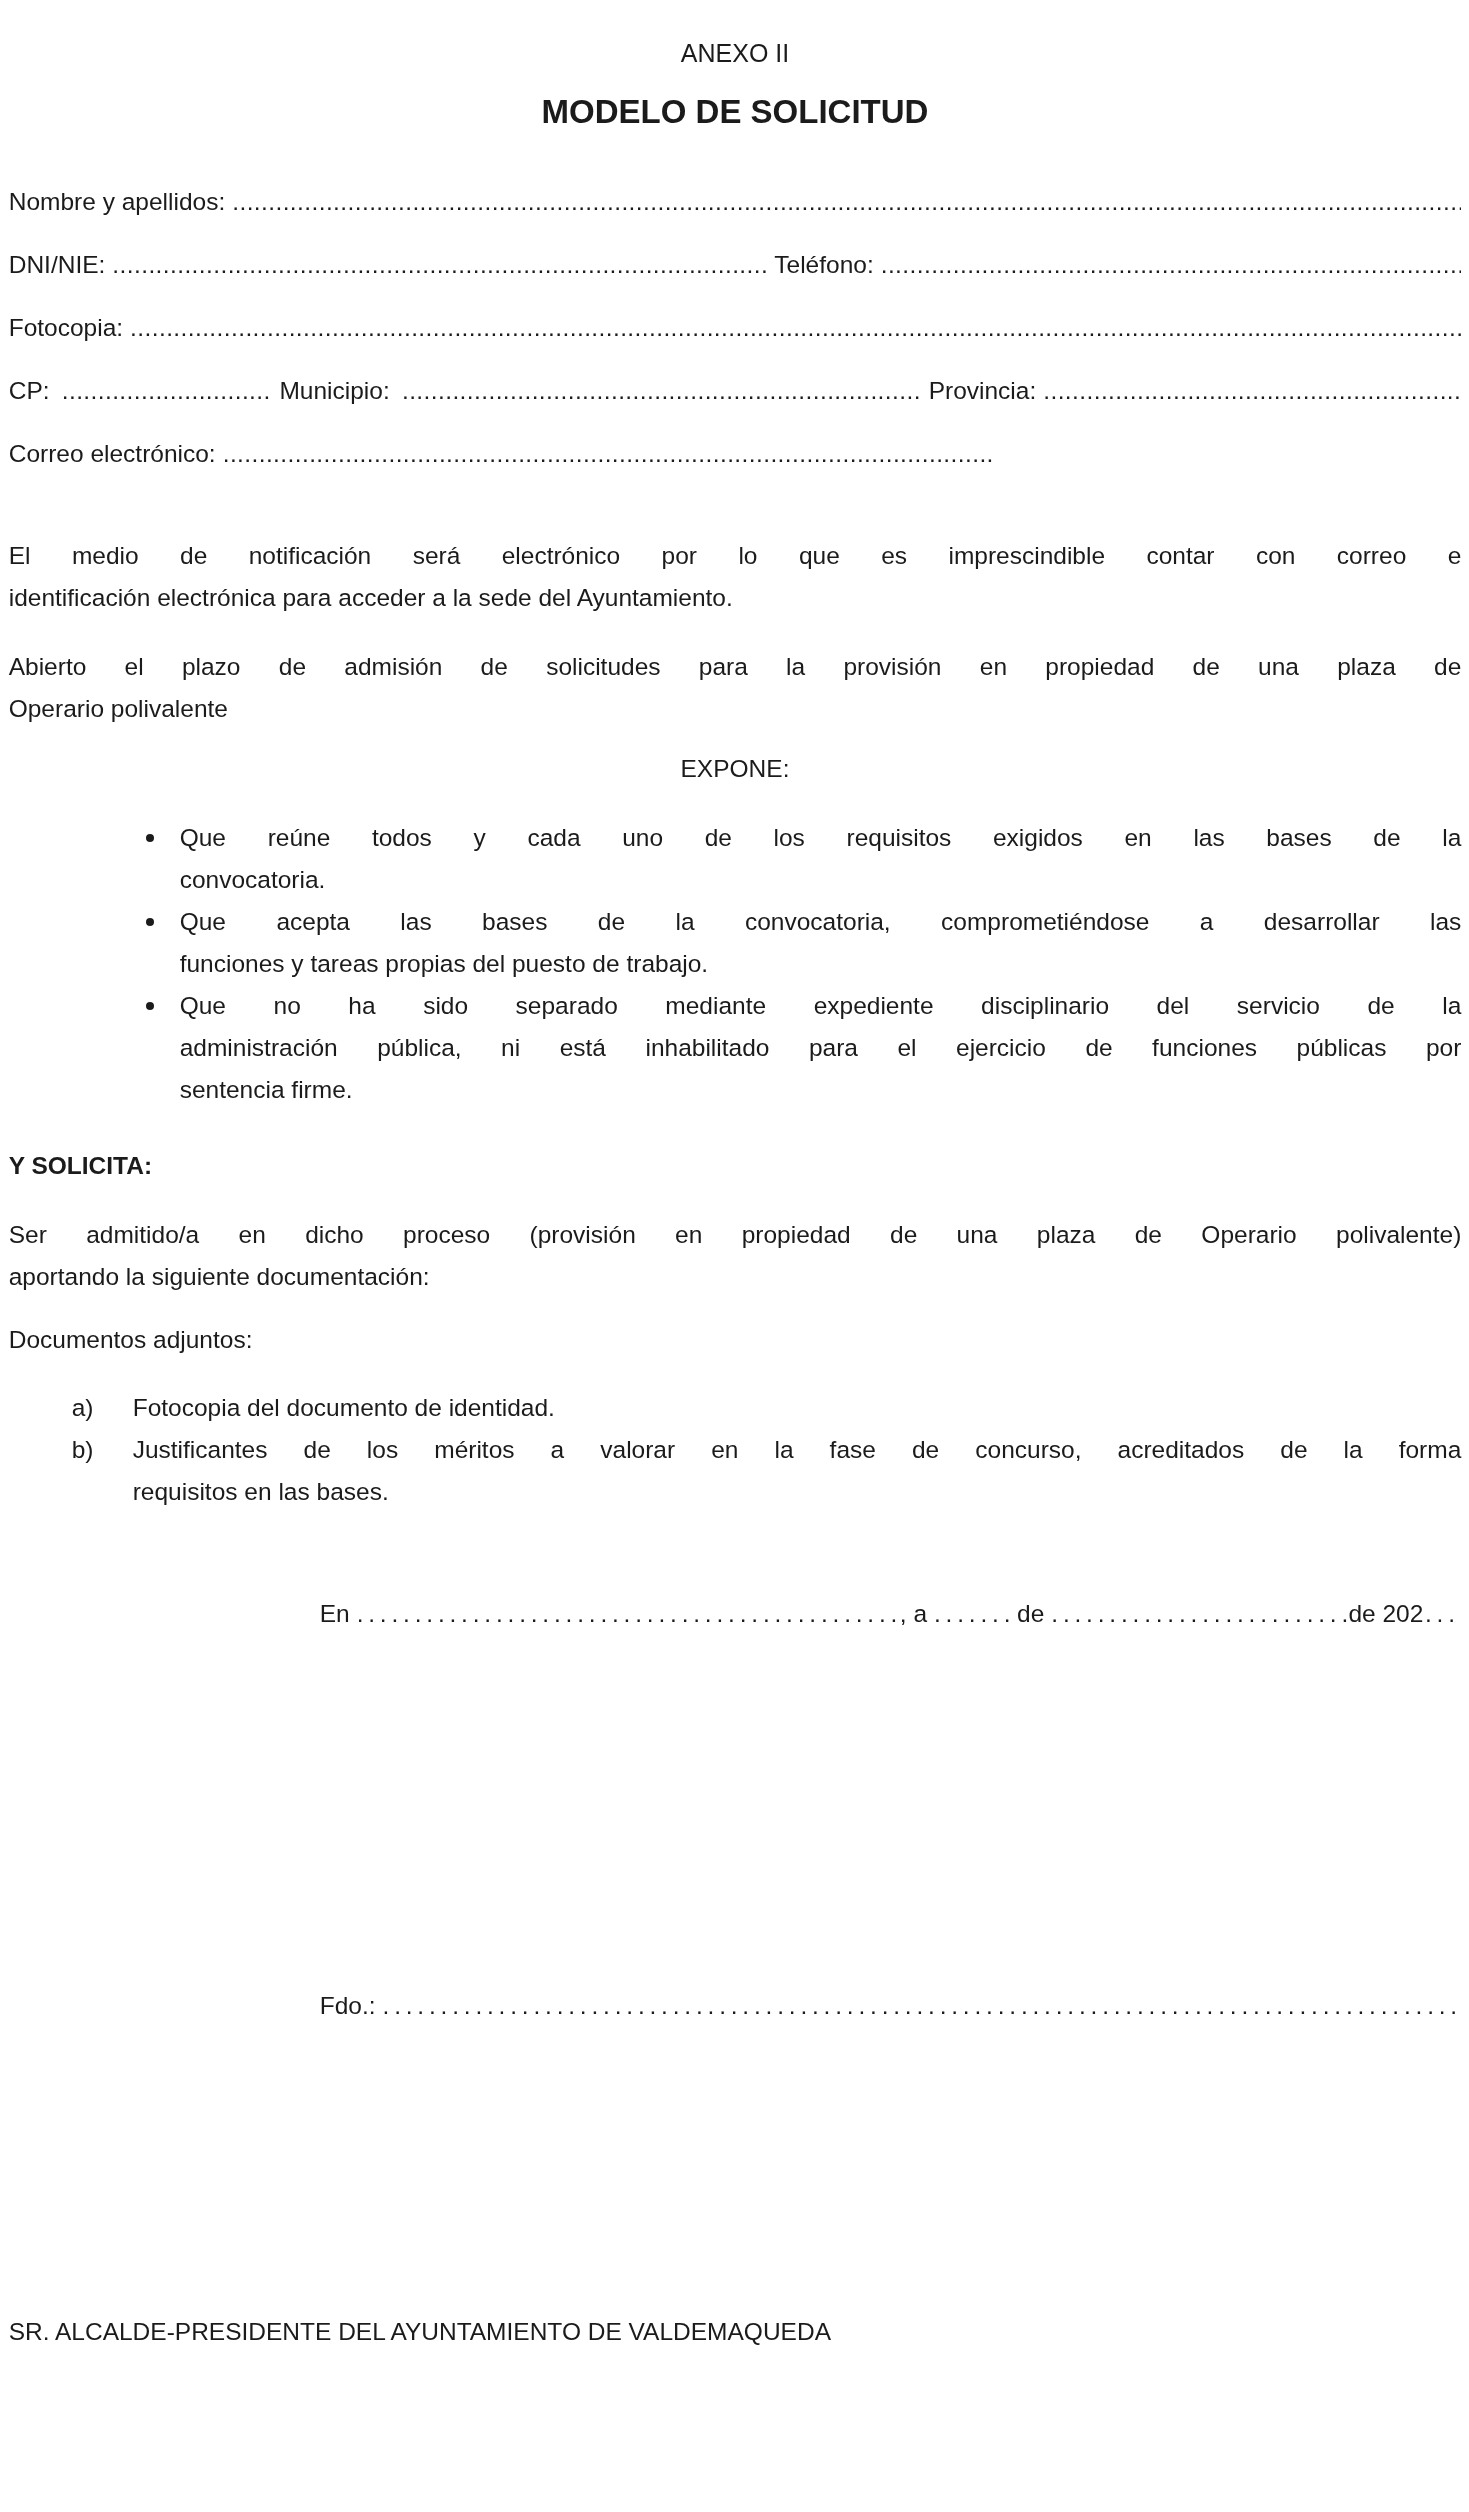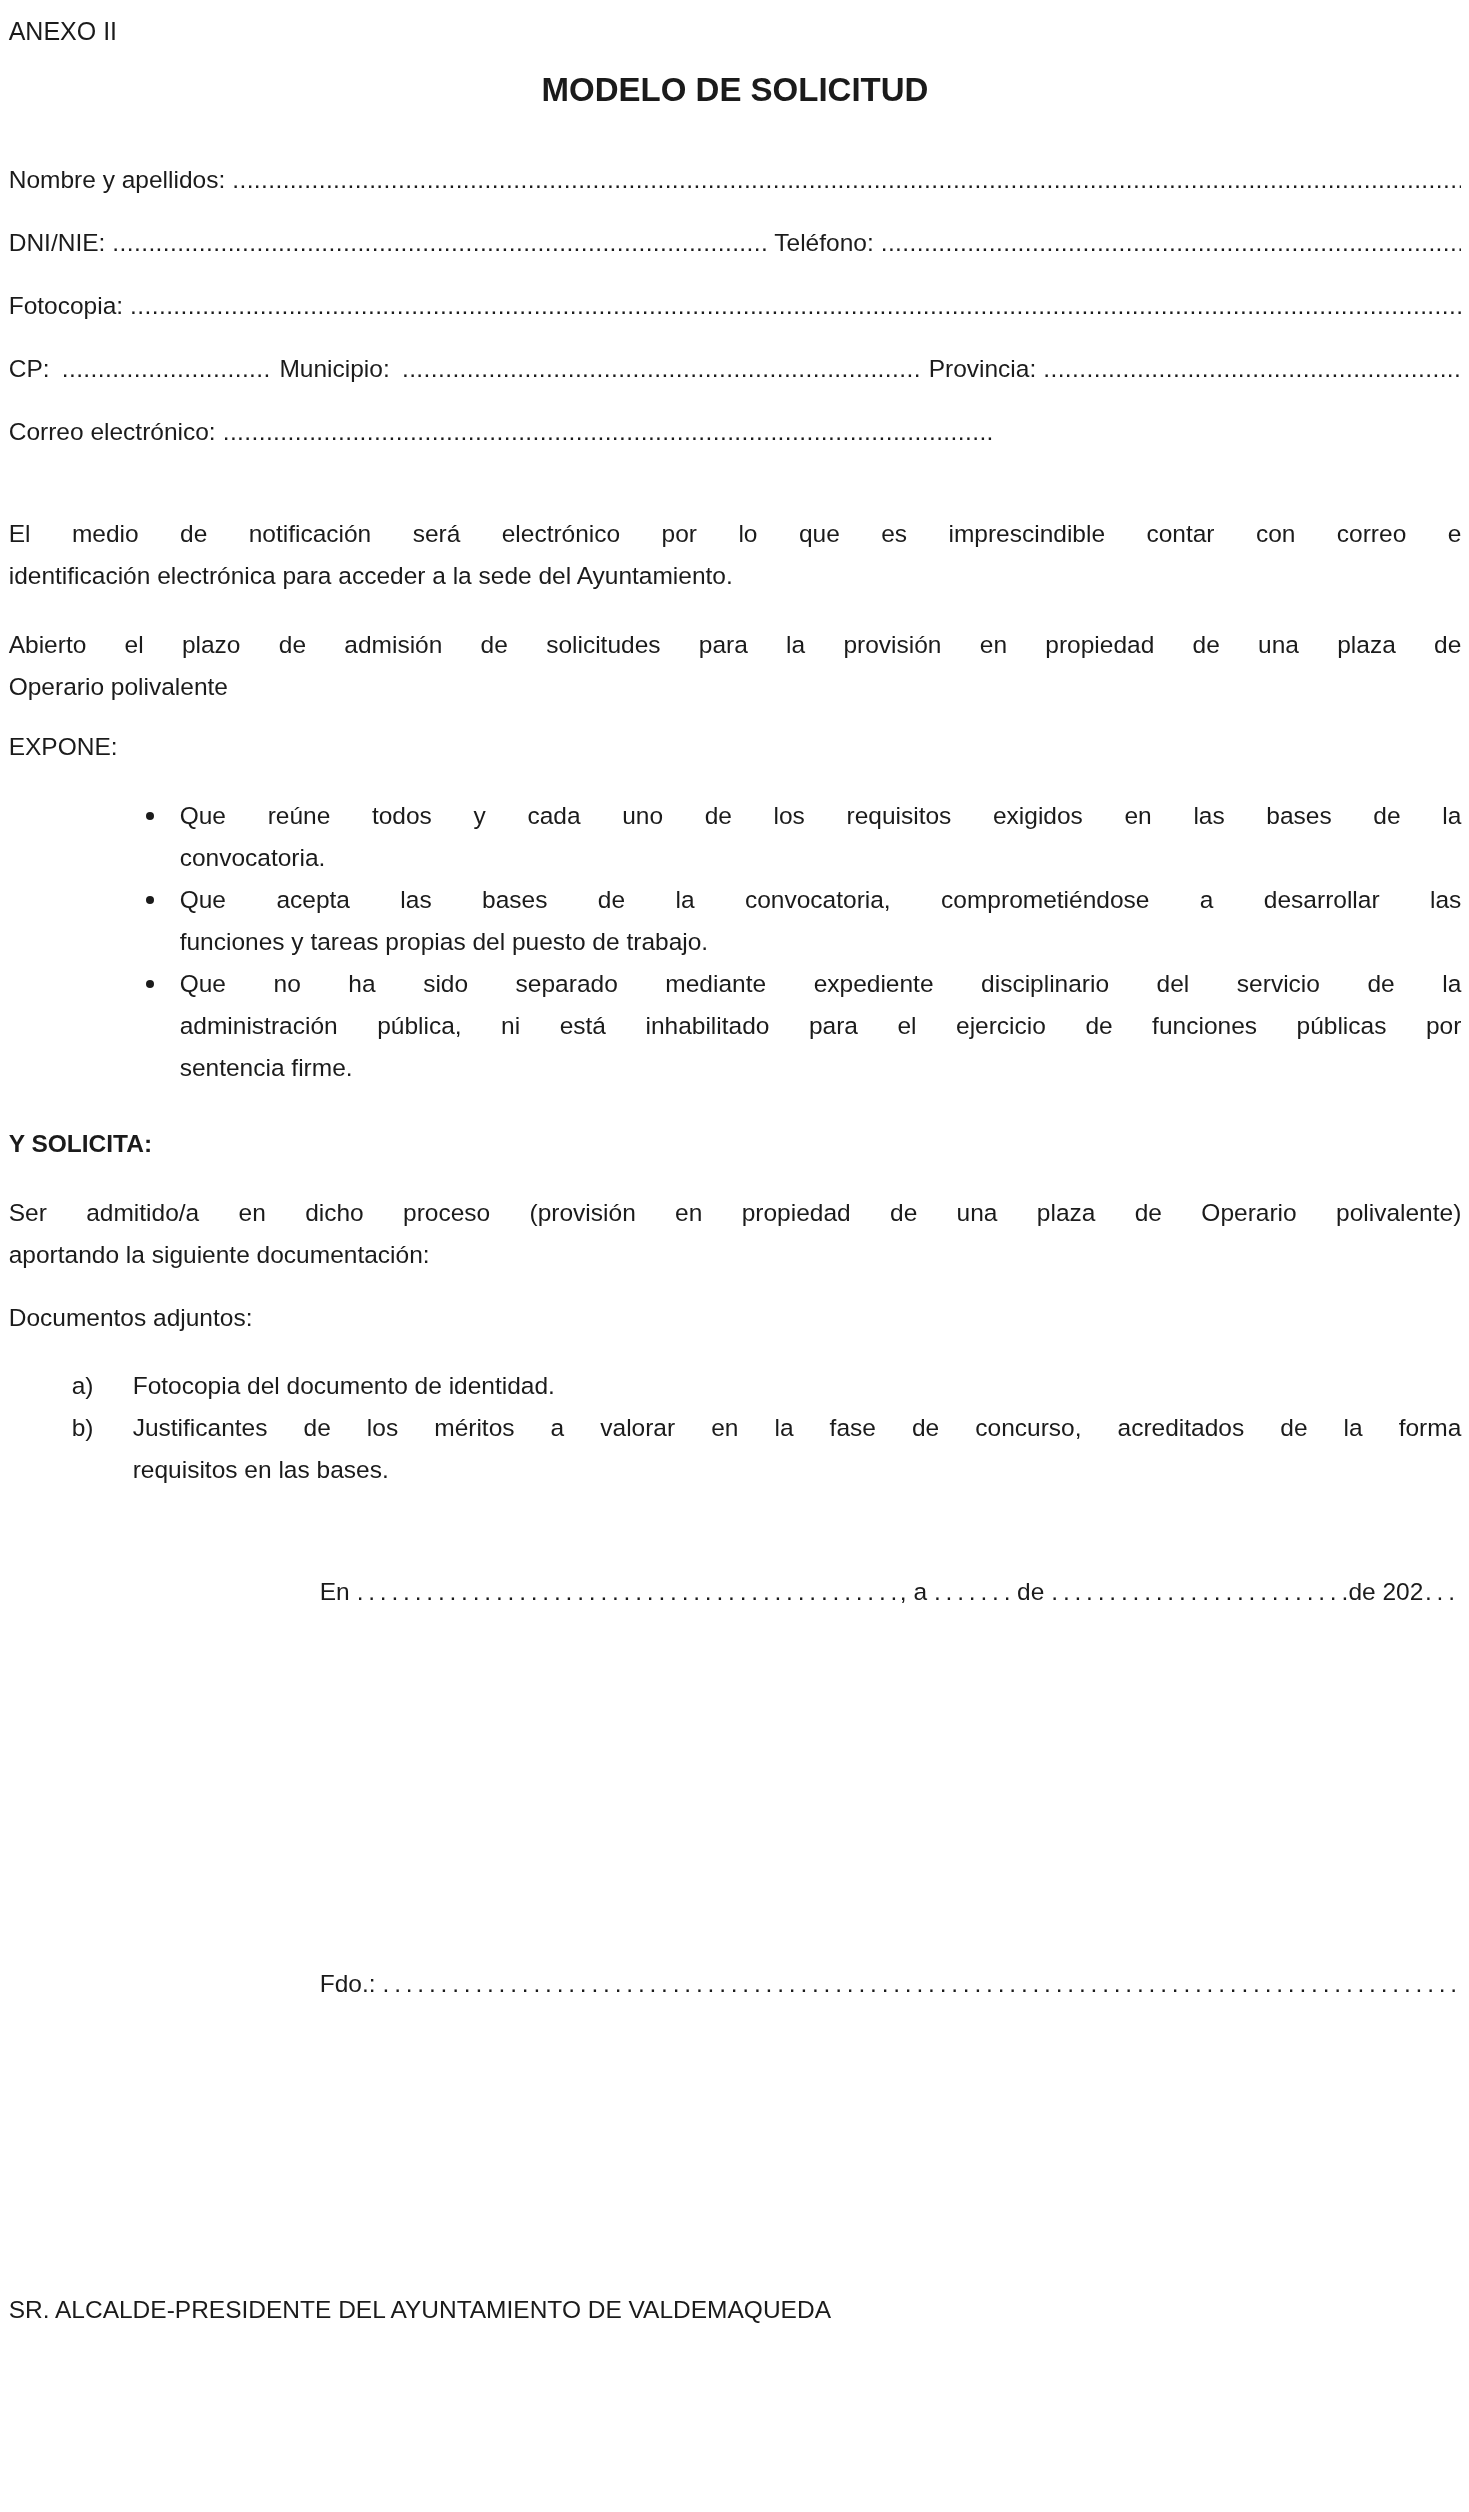--- a/index.html
+++ b/index.html
@@ -4,21 +4,21 @@
 <style>
   * { margin:0; padding:0; box-sizing:border-box; }
   html,body { background:#ffffff; }
   body {
     width:1470px; height:2512px; overflow:hidden;
     font-family:"Liberation Sans", sans-serif;
     color:#1b1b1b;
   }
   .page { width:100%; height:100%; padding:15.7px 8.7px 0 8.7px; position:relative; }
 
-  .title   { font-size:25px; line-height:30px; font-weight:normal; }
+  .title   { text-align:center; font-size:25px; line-height:30px; font-weight:normal;margin-top:22px; }
   .subtitle{ text-align:center; font-size:33px; line-height:30px; font-weight:bold;
              margin-top:29px; margin-bottom:60px; }
 
   .form-row { display:flex; align-items:stretch; font-size:24.5px; line-height:30px; margin-bottom:33px; }
   .form-row .lbl { flex:none; white-space:nowrap; }
   .fill { overflow:hidden; white-space:nowrap; padding-left:7px; letter-spacing:0.4px; }
   .fill.spaced { letter-spacing:4.8px; }
 
   .para { font-size:24.5px; line-height:42px; }
   .line { text-align:justify; }
@@ -86,21 +86,21 @@
   <div class="para" style="margin-top:66px;">
     <div class="line stretch">El medio de notificación será electrónico por lo que es imprescindible contar con correo e</div>
     <div class="line">identificación electrónica para acceder a la sede del Ayuntamiento.</div>
   </div>
 
   <div class="para" style="margin-top:27px;">
     <div class="line stretch">Abierto el plazo de admisión de solicitudes para la provisión en propiedad de una plaza de</div>
     <div class="line">Operario polivalente</div>
   </div>
 
-  <div class="heading" style="margin-top:18.4px;">EXPONE:</div>
+  <div class="heading" style="margin-top:18.4px;text-align:center;">EXPONE:</div>
 
   <ul class="bullets">
     <li>
       <span class="bullet-dot"></span>
       <div class="line stretch">Que reúne todos y cada uno de los requisitos exigidos en las bases de la</div>
       <div class="line">convocatoria.</div>
     </li>
     <li>
       <span class="bullet-dot"></span>
       <div class="line stretch">Que acepta las bases de la convocatoria, comprometiéndose a desarrollar las</div>

